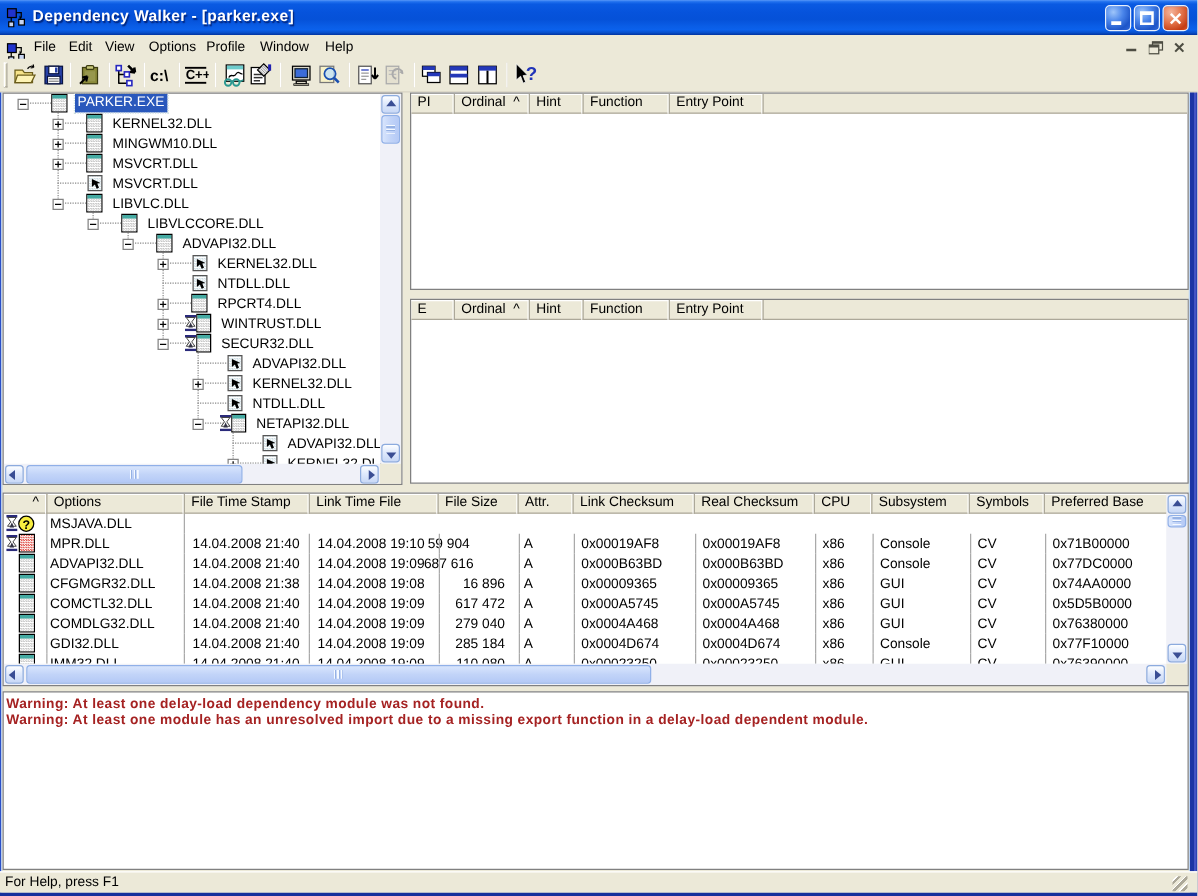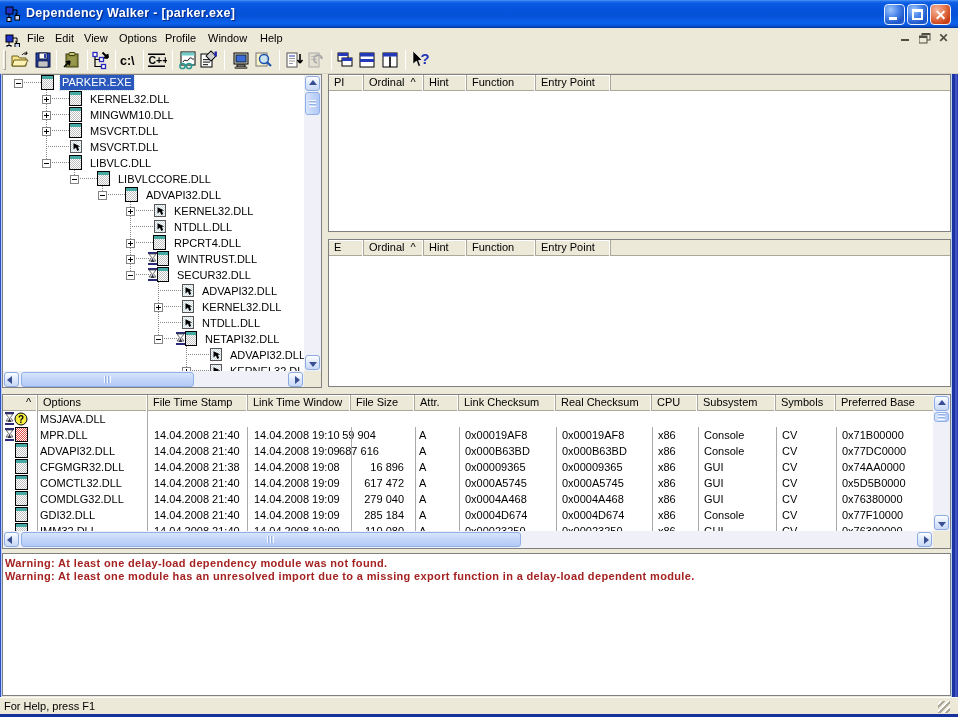--- a/index.html
+++ b/index.html
@@ -497,21 +497,21 @@
 <div class="hc" style="left:35px;width:60px">Ordinal&nbsp;&nbsp;^</div>
 <div class="hc" style="left:95px;width:43px">Hint</div>
 <div class="hc" style="left:138px;width:69px">Function</div>
 <div class="hc" style="left:207px;width:75px">Entry Point</div>
 </div>
 <div class="abs pane" id="mt" style="left:2px;top:394px;width:949px;height:155px">
 <div class="hdr" style="right:0"></div>
 <div class="hc" style="left:0px;width:35px"></div>
 <div class="hc" style="left:35px;width:110px">Options</div>
 <div class="hc" style="left:145px;width:100px">File Time Stamp</div>
-<div class="hc" style="left:245px;width:103px">Link Time Window</div>
+<div class="hc" style="left:245px;width:103px">Link Time File</div>
 <div class="hc" style="left:348px;width:64px">File Size</div>
 <div class="hc" style="left:412px;width:44px">Attr.</div>
 <div class="hc" style="left:456px;width:97px">Link Checksum</div>
 <div class="hc" style="left:553px;width:96px">Real Checksum</div>
 <div class="hc" style="left:649px;width:46px">CPU</div>
 <div class="hc" style="left:695px;width:78px">Subsystem</div>
 <div class="hc" style="left:773px;width:60px">Symbols</div>
 <div class="hc" style="left:833px;width:110px">Preferred Base</div>
 <div class="abs" style="left:23px;top:1px;font-size:11px">^</div>
 <div class="abs" style="left:0;top:16px;width:931px;height:120px;overflow:hidden">

